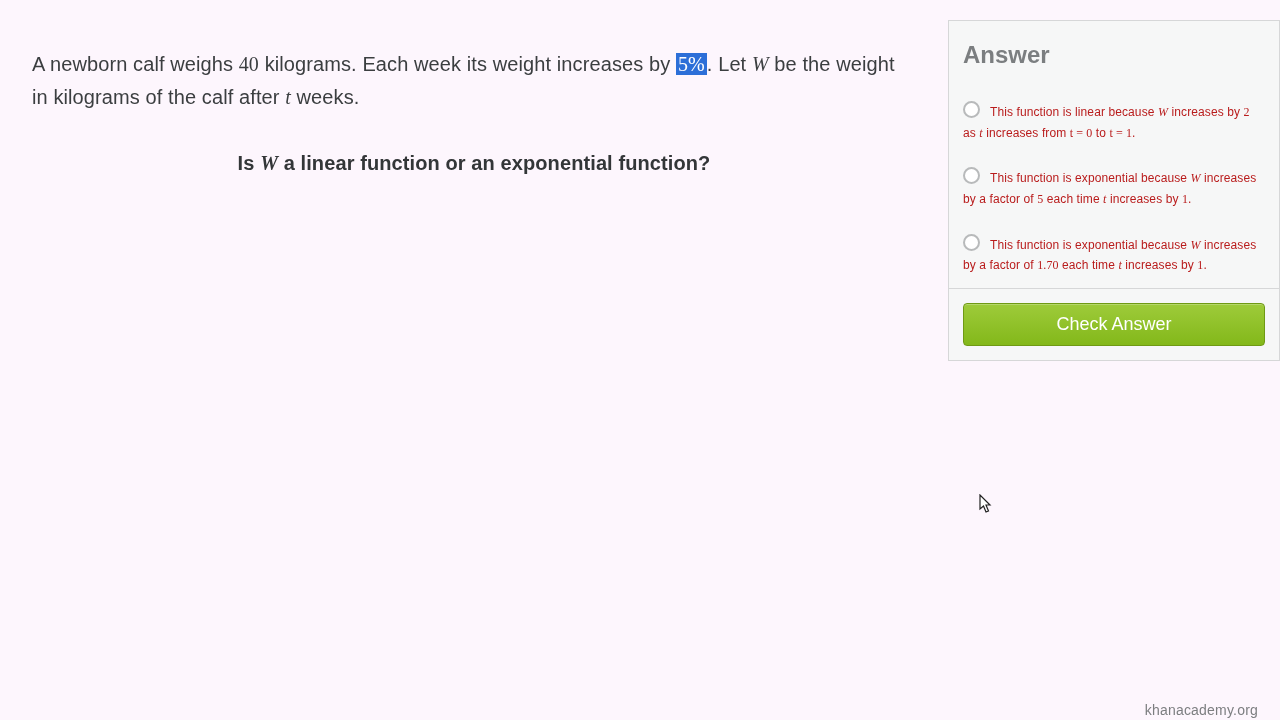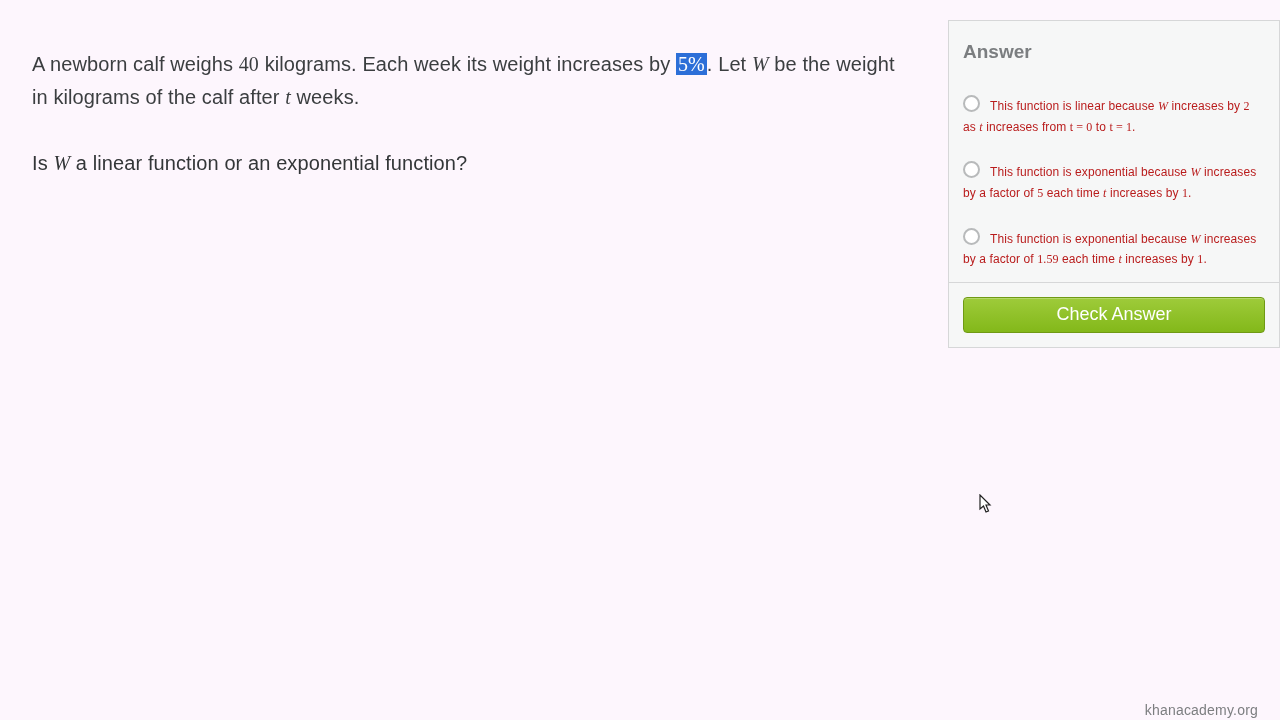--- a/index.html
+++ b/index.html
@@ -18,23 +18,24 @@
   }
   .problem-text {
     font-size: 20px;
     line-height: 1.65;
     color: #3b3e40;
     letter-spacing: 0.1px;
   }
   .question-text {
     margin-top: 38px;
     font-size: 20px;
-    font-weight: 400;
+    font-weight: 700;
     color: #333638;
     letter-spacing: 0.1px;
+    text-align: center;
   }
   .math {
     font-family: "Times New Roman", "Cambria Math", Georgia, serif;
   }
   .mi { font-style: italic; }
   .highlight {
     background: #2c6fd8;
     color: #ffffff;
     padding: 0 2px;
   }
@@ -45,21 +46,21 @@
     width: 332px;
     border: 1px solid #d6d7d8;
     background: #f6f7f7;
     display: flex;
     flex-direction: column;
   }
   .answer-header {
     padding: 20px 14px 8px 14px;
   }
   .answer-title {
-    font-size: 19px;
+    font-size: 24px;
     font-weight: 700;
     color: #7b7e80;
   }
   .choices {
     padding: 4px 14px 12px 14px;
   }
   .choice {
     font-size: 12px;
     line-height: 1.72;
     color: #b91c1c;
@@ -76,21 +77,21 @@
     vertical-align: -2px;
     margin-right: 10px;
     cursor: pointer;
   }
   .footer-bar {
     border-top: 1px solid #d6d7d8;
     padding: 14px;
   }
   .check-btn {
     width: 100%;
-    height: 36px;
+    height: 43px;
     border: 1px solid #6f9a14;
     border-radius: 4px;
     background: linear-gradient(to bottom, #9ecb3a, #83b81a);
     color: #ffffff;
     font-size: 18px;
     cursor: pointer;
     box-shadow: inset 0 1px 0 rgba(255,255,255,0.25);
   }
   .watermark {
     position: absolute;
@@ -127,21 +128,21 @@
     <div class="choice">
       <span class="radio"></span><span>This function is linear because </span><span class="math mi">W</span><span> increases by </span><span class="math">2</span><span> as </span><span class="math mi">t</span><span> increases from </span><span class="math">t = 0</span><span> to </span><span class="math">t = 1</span><span>.</span>
     </div>
 
 
     <div class="choice">
       <span class="radio"></span><span>This function is exponential because </span><span class="math mi">W</span><span> increases by a factor of </span><span class="math">5</span><span> each time </span><span class="math mi">t</span><span> increases by </span><span class="math">1</span><span>.</span>
     </div>
 
     <div class="choice">
-      <span class="radio"></span><span>This function is exponential because </span><span class="math mi">W</span><span> increases by a factor of </span><span class="math">1.59</span><span> each time </span><span class="math mi">t</span><span> increases by </span><span class="math">1</span><span>.</span>
+      <span class="radio"></span><span>This function is exponential because </span><span class="math mi">W</span><span> increases by a factor of </span><span class="math">1.70</span><span> each time </span><span class="math mi">t</span><span> increases by </span><span class="math">1</span><span>.</span>
     </div>
 
   </div>
   <div class="footer-bar">
     <button class="check-btn">Check Answer</button>
   </div>
 </div>
 
 <div class="watermark">khanacademy.org</div>
 

